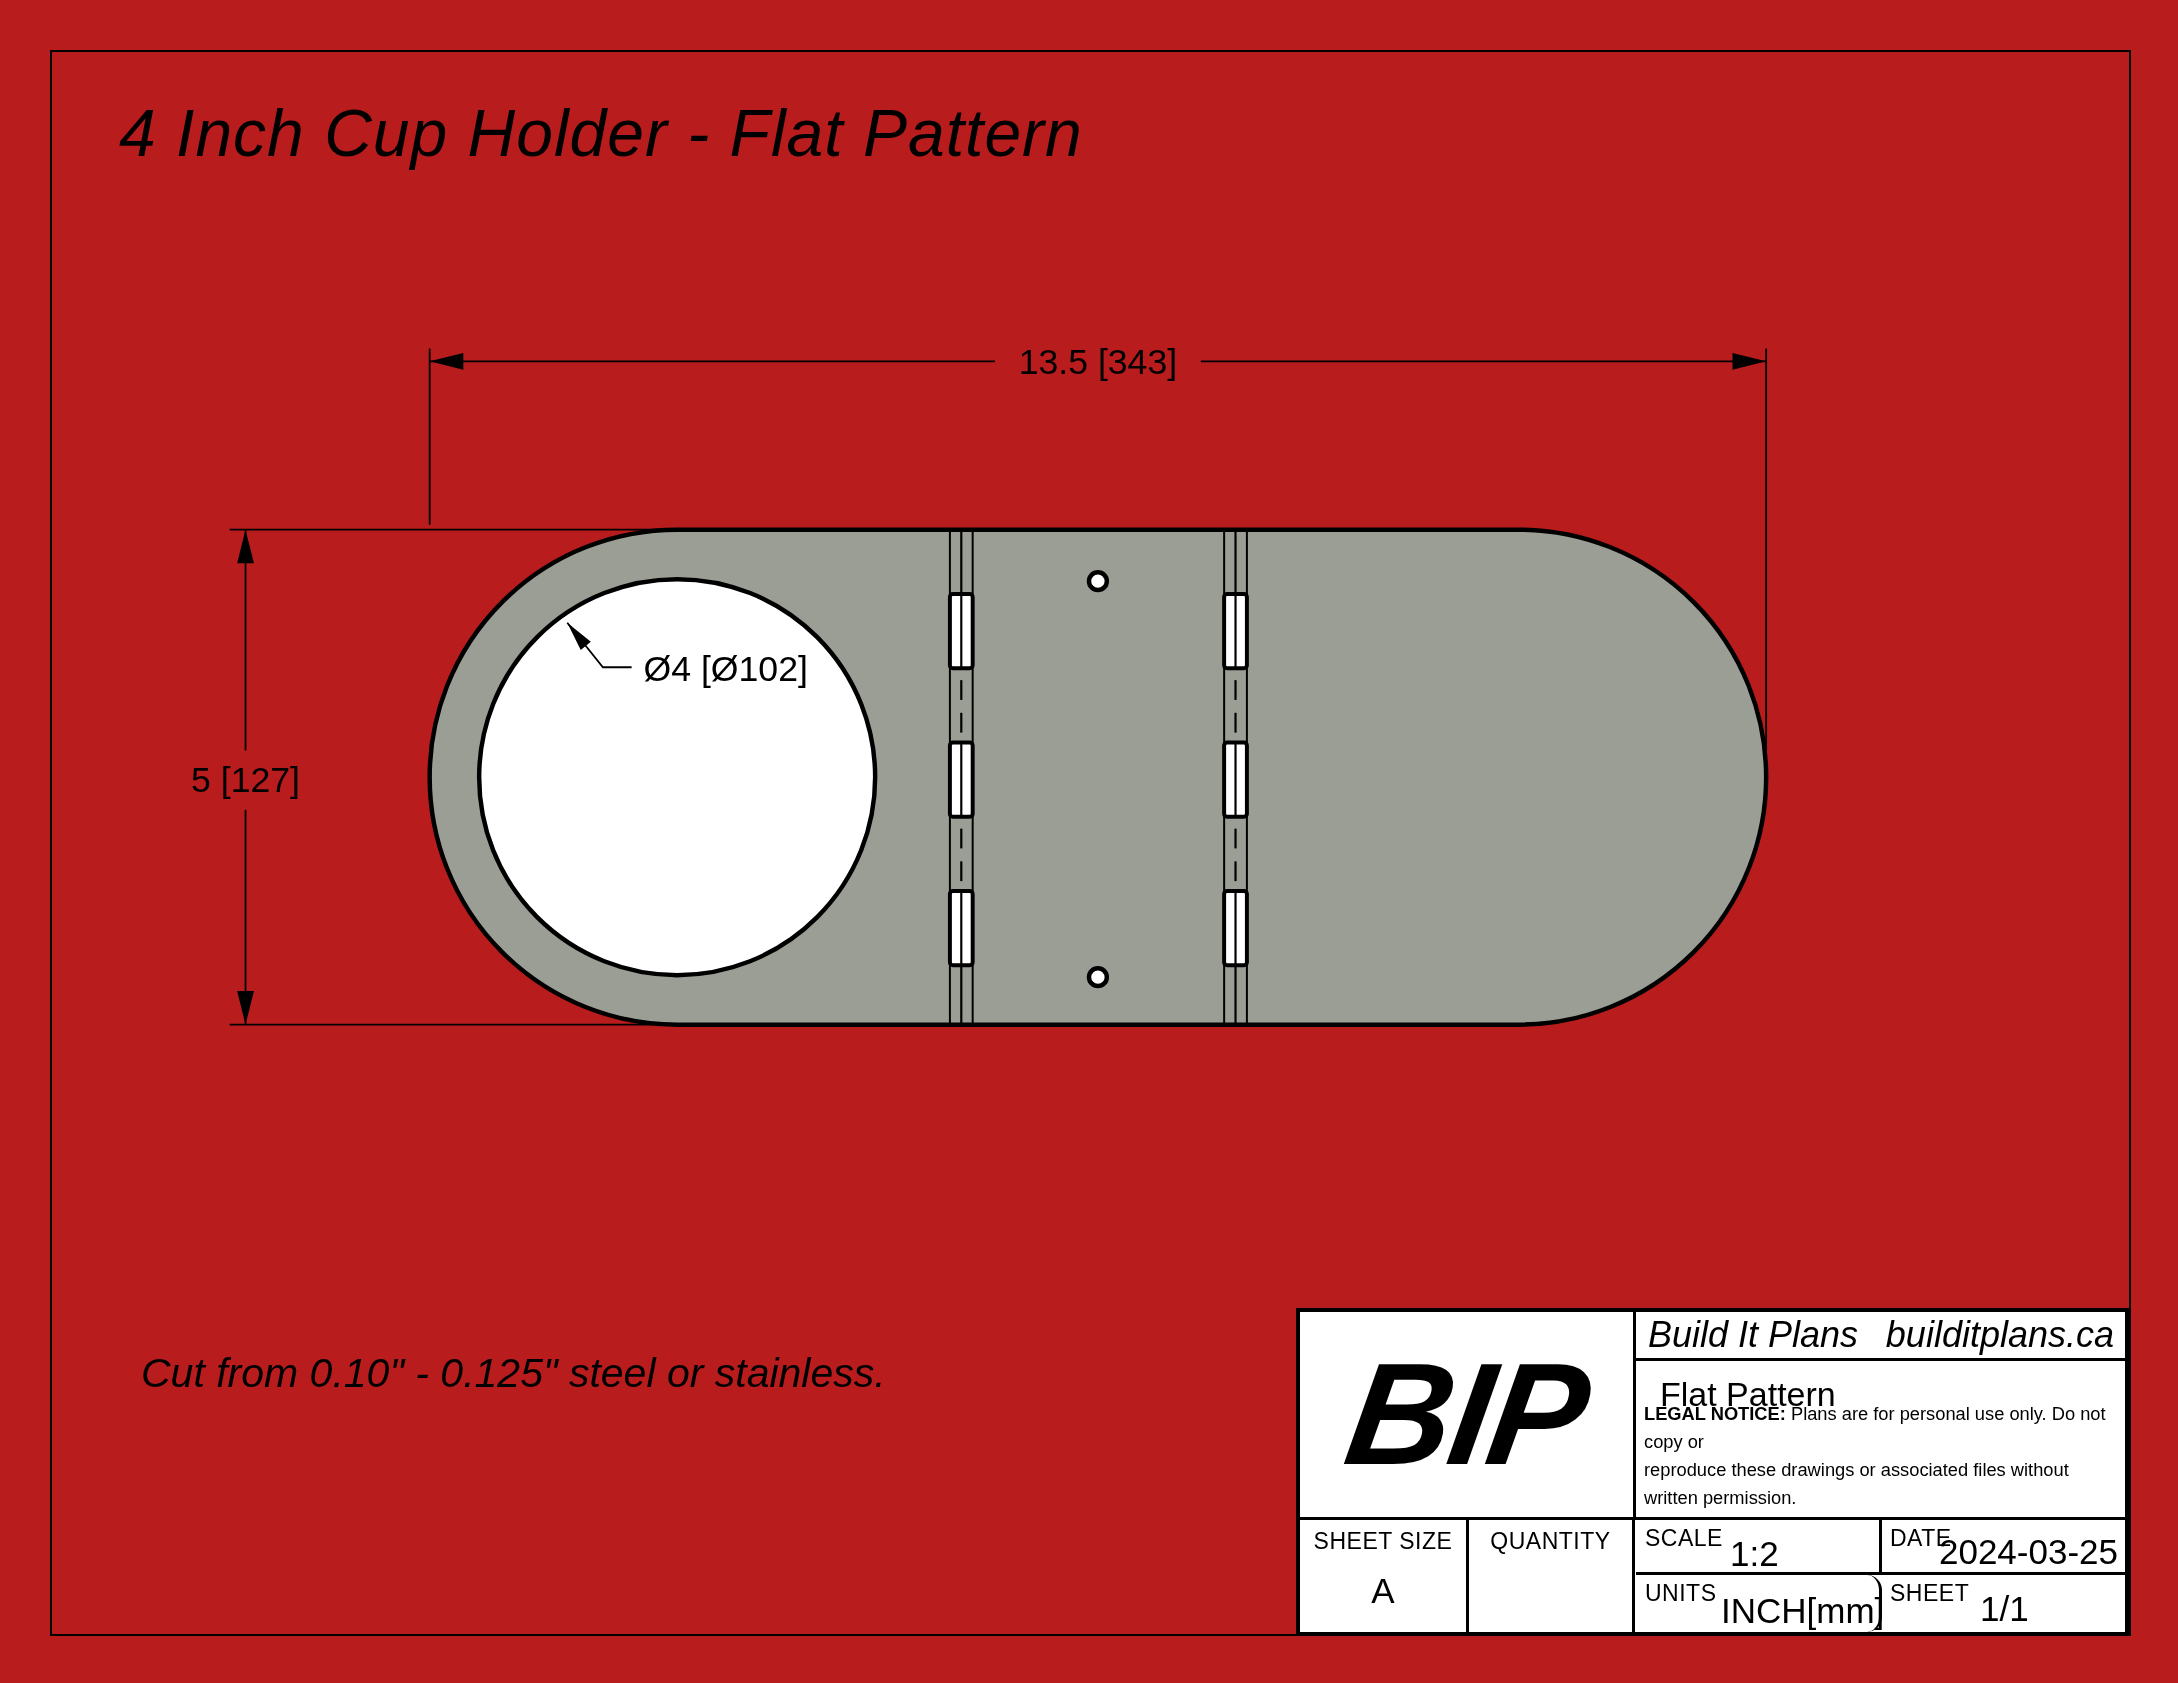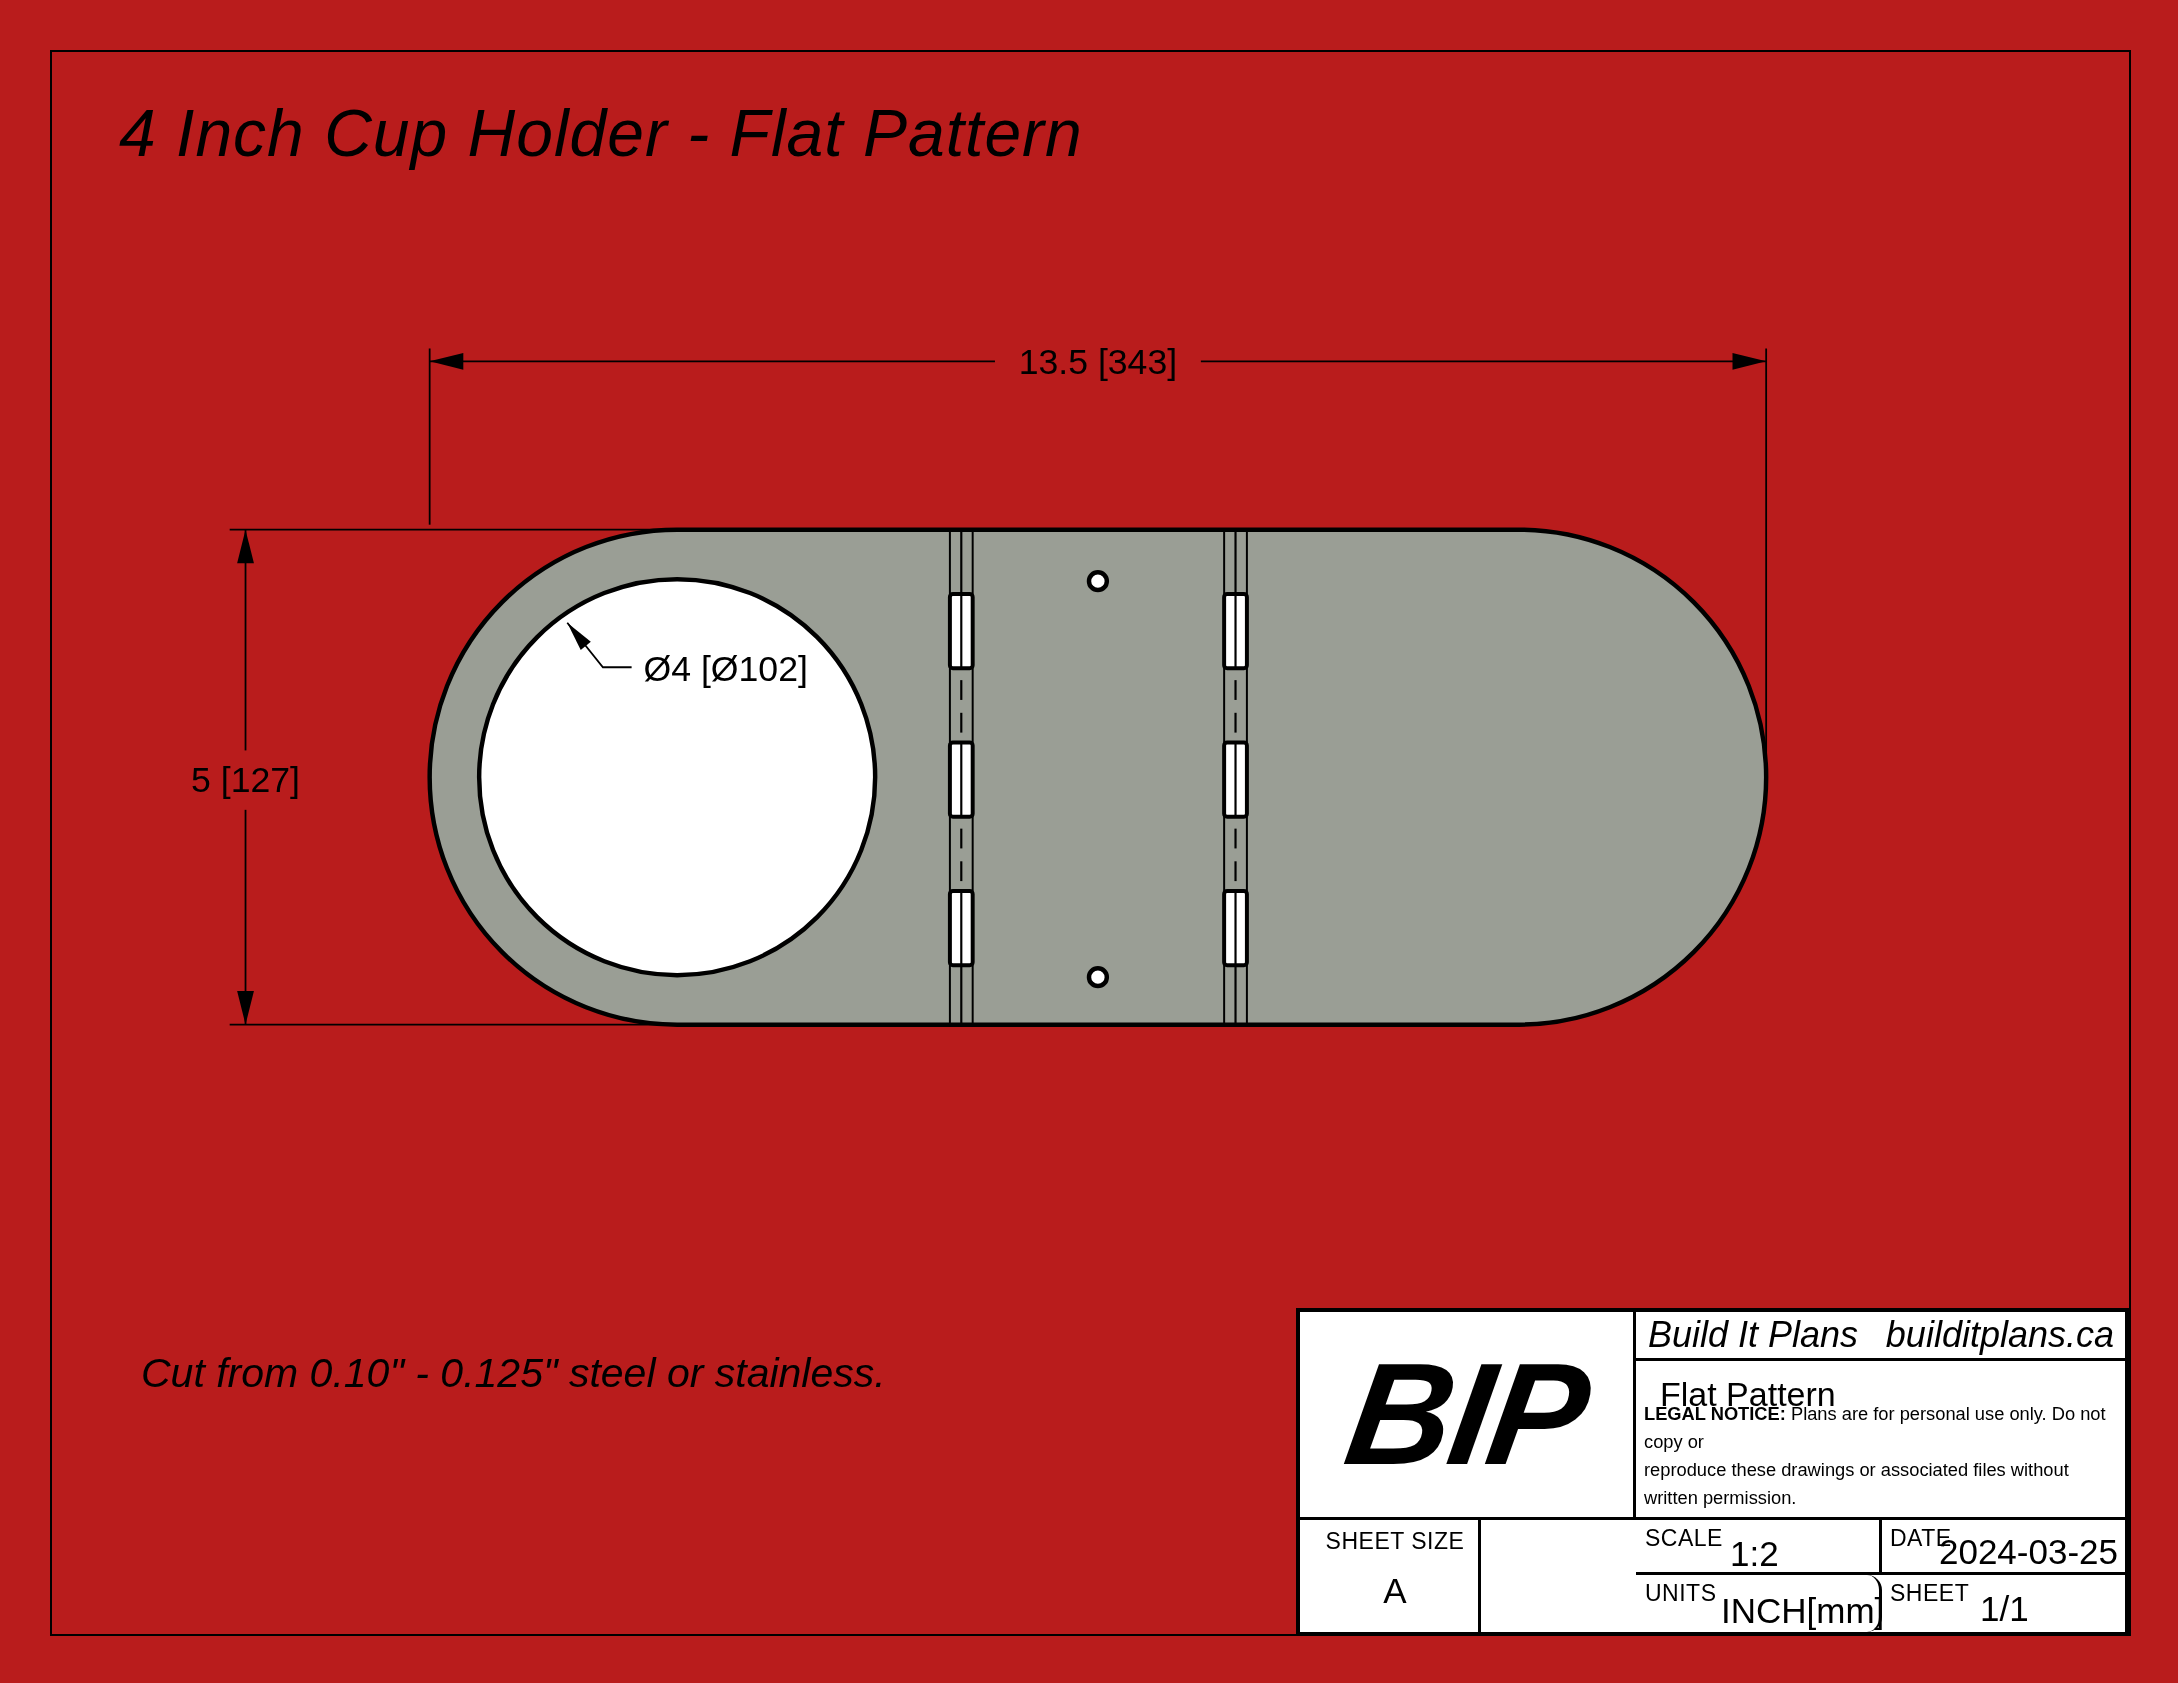--- a/index.html
+++ b/index.html
@@ -24,21 +24,21 @@
   .b-b{border-bottom:3px solid #000;}
   .bip-cell{left:0;top:0;width:336px;height:208px;display:flex;align-items:center;justify-content:center;}
   .bip-logo{font-size:145px;font-weight:bold;font-style:italic;transform:skewX(-9deg);
             letter-spacing:-2px;line-height:1;}
   .brand-row{left:336px;top:0;width:490px;height:49px;display:flex;align-items:center;
              justify-content:space-between;padding:16px 12px;font-style:italic;font-size:36px;}
   .desc-cell{left:336px;top:49px;width:490px;height:159px;}
   .drawing-name{position:absolute;left:24px;top:14px;font-size:34px;}
   .legal{position:absolute;left:8px;bottom:5px;width:477px;font-size:18.3px;line-height:28px;}
   .legal b{font-weight:bold;}
-  .sheetsize-cell{left:12px;top:208px;width:169px;height:113px;}
+  .sheetsize-cell{left:0;top:208px;width:169px;height:113px;}
   .quantity-cell{left:169px;top:208px;width:166px;height:113px;}
   .scale-cell{left:336px;top:208px;width:246px;height:55px;}
   .date-cell{left:581px;top:208px;width:245px;height:55px;}
   .units-cell{left:336px;top:263px;width:246px;height:57px;border-radius:15px;}
   .sheetnum-cell{left:581px;top:263px;width:245px;height:57px;}
   .tb-label{position:absolute;left:9px;top:5px;font-size:23px;letter-spacing:0.5px;}
   .tb-label.centered{left:0;width:100%;text-align:center;top:8px;}
   .tb-value{position:absolute;font-size:35px;text-align:center;}
   .val-a{left:0;top:51px;width:100%;text-align:center;}
   .val-scale{left:94px;top:14px;}
@@ -143,20 +143,23 @@
     <div class="tb-cell desc-cell b-b">
       <div class="drawing-name">Flat Pattern</div>
       <div class="legal"><b>LEGAL NOTICE:</b><span> Plans are for personal use only. Do not copy or</span><br><span>reproduce these drawings or associated files without written permission.</span></div>
     </div>
 
     <div class="tb-cell sheetsize-cell b-r">
       <div class="tb-label centered">SHEET SIZE</div>
       <div class="tb-value val-a">A</div>
     </div>
 
+    <div class="tb-cell quantity-cell b-r">
+      <div class="tb-label centered">QUANTITY</div>
+    </div>
 
     <div class="tb-cell scale-cell b-r b-b">
       <div class="tb-label">SCALE</div>
       <div class="tb-value val-scale">1:2</div>
     </div>
 
     <div class="tb-cell date-cell b-b">
       <div class="tb-label">DATE</div>
       <div class="tb-value val-date">2024-03-25</div>
     </div>

